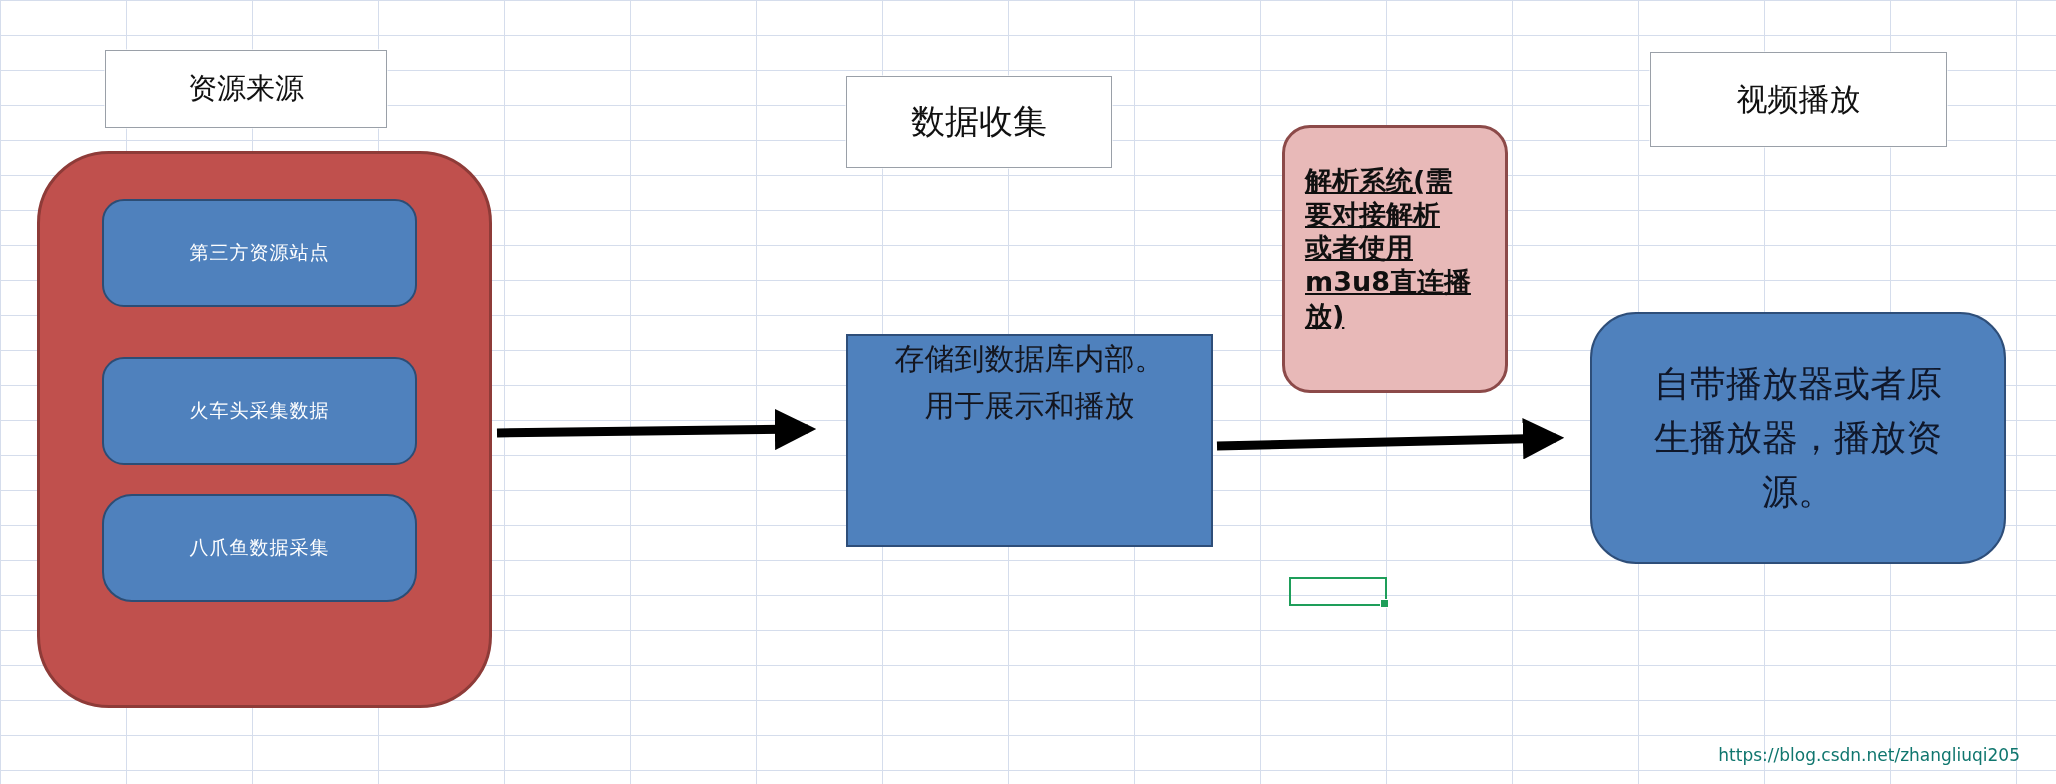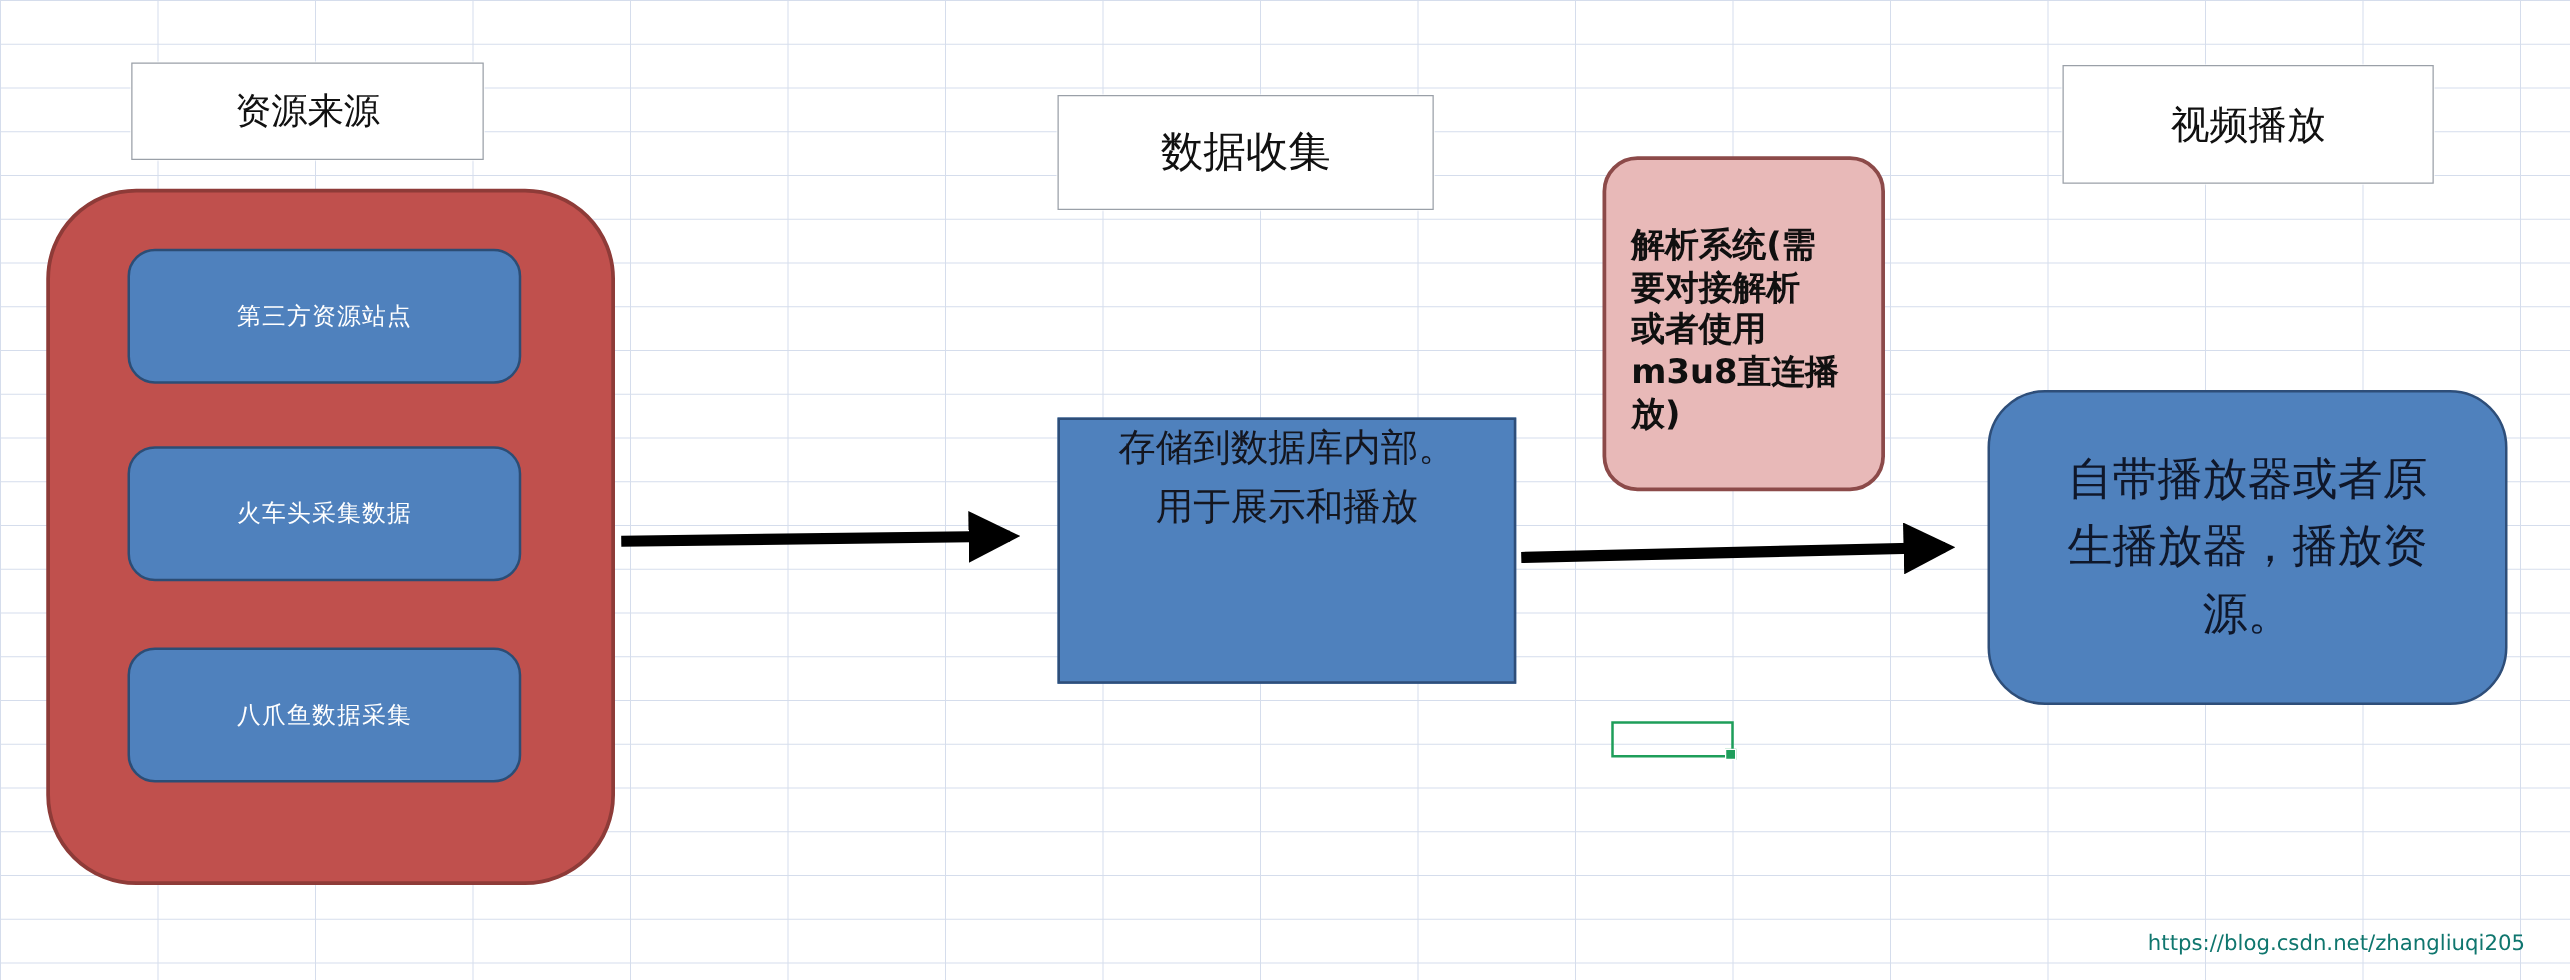--- a/index.html
+++ b/index.html
@@ -21,21 +21,21 @@
   .label-box {
     background: #ffffff;
     border: 1px solid #9aa0a8;
     display: flex;
     align-items: center;
     justify-content: center;
     color: #111111;
     box-shadow: 0 0 0 1px rgba(255,255,255,0.6);
   }
   .label-resource  { left: 105px; top: 50px;  width: 282px; height: 78px; font-size: 29px; }
-  .label-collect   { left: 846px; top: 76px;  width: 301px; height: 92px; font-size: 34px; }
+  .label-collect   { left: 846px; top: 76px;  width: 266px; height: 92px; font-size: 34px; }
   .label-playback  { left: 1650px; top: 52px; width: 297px; height: 95px; font-size: 31px; }
 
   
   .red-container {
     left: 37px; top: 151px; width: 455px; height: 557px;
     background: #c0504d;
     border: 3px solid #8e3b38;
     border-radius: 72px;
   }
 
@@ -47,21 +47,21 @@
     border-radius: 22px;
     display: flex;
     align-items: center;
     justify-content: center;
     color: #ffffff;
     font-size: 19px;
     letter-spacing: 1px;
   }
   .source-item-1 { top: 199px; }
   .source-item-2 { top: 357px; }
-  .source-item-3 { top: 518px; }
+  .source-item-3 { top: 494px; border-radius: 30px; }
 
   
   .store-box {
     left: 846px; top: 334px; width: 367px; height: 213px;
     background: #4f81bd;
     border: 2px solid #2e4e79;
     display: flex;
     align-items: flex-start;
     justify-content: center;
     text-align: center;
@@ -75,22 +75,23 @@
   .parse-note {
     left: 1282px; top: 125px; width: 226px; height: 268px;
     background: #e8b9b8;
     border: 3px solid #8c4a49;
     border-radius: 28px;
     color: #101010;
     font-family: "DejaVu Sans", sans-serif;
     font-weight: bold;
     font-size: 27px;
     line-height: 1.25;
-    padding: 18px 10px 10px 20px;
+    padding: 2px 10px 10px 20px;
     white-space: pre-line;
+    text-decoration: underline;
   }
 
   
   .player-box {
     left: 1590px; top: 312px; width: 416px; height: 252px;
     background: #4f81bd;
     border: 2px solid #2e4e79;
     border-radius: 46px;
     display: flex;
     align-items: center;

